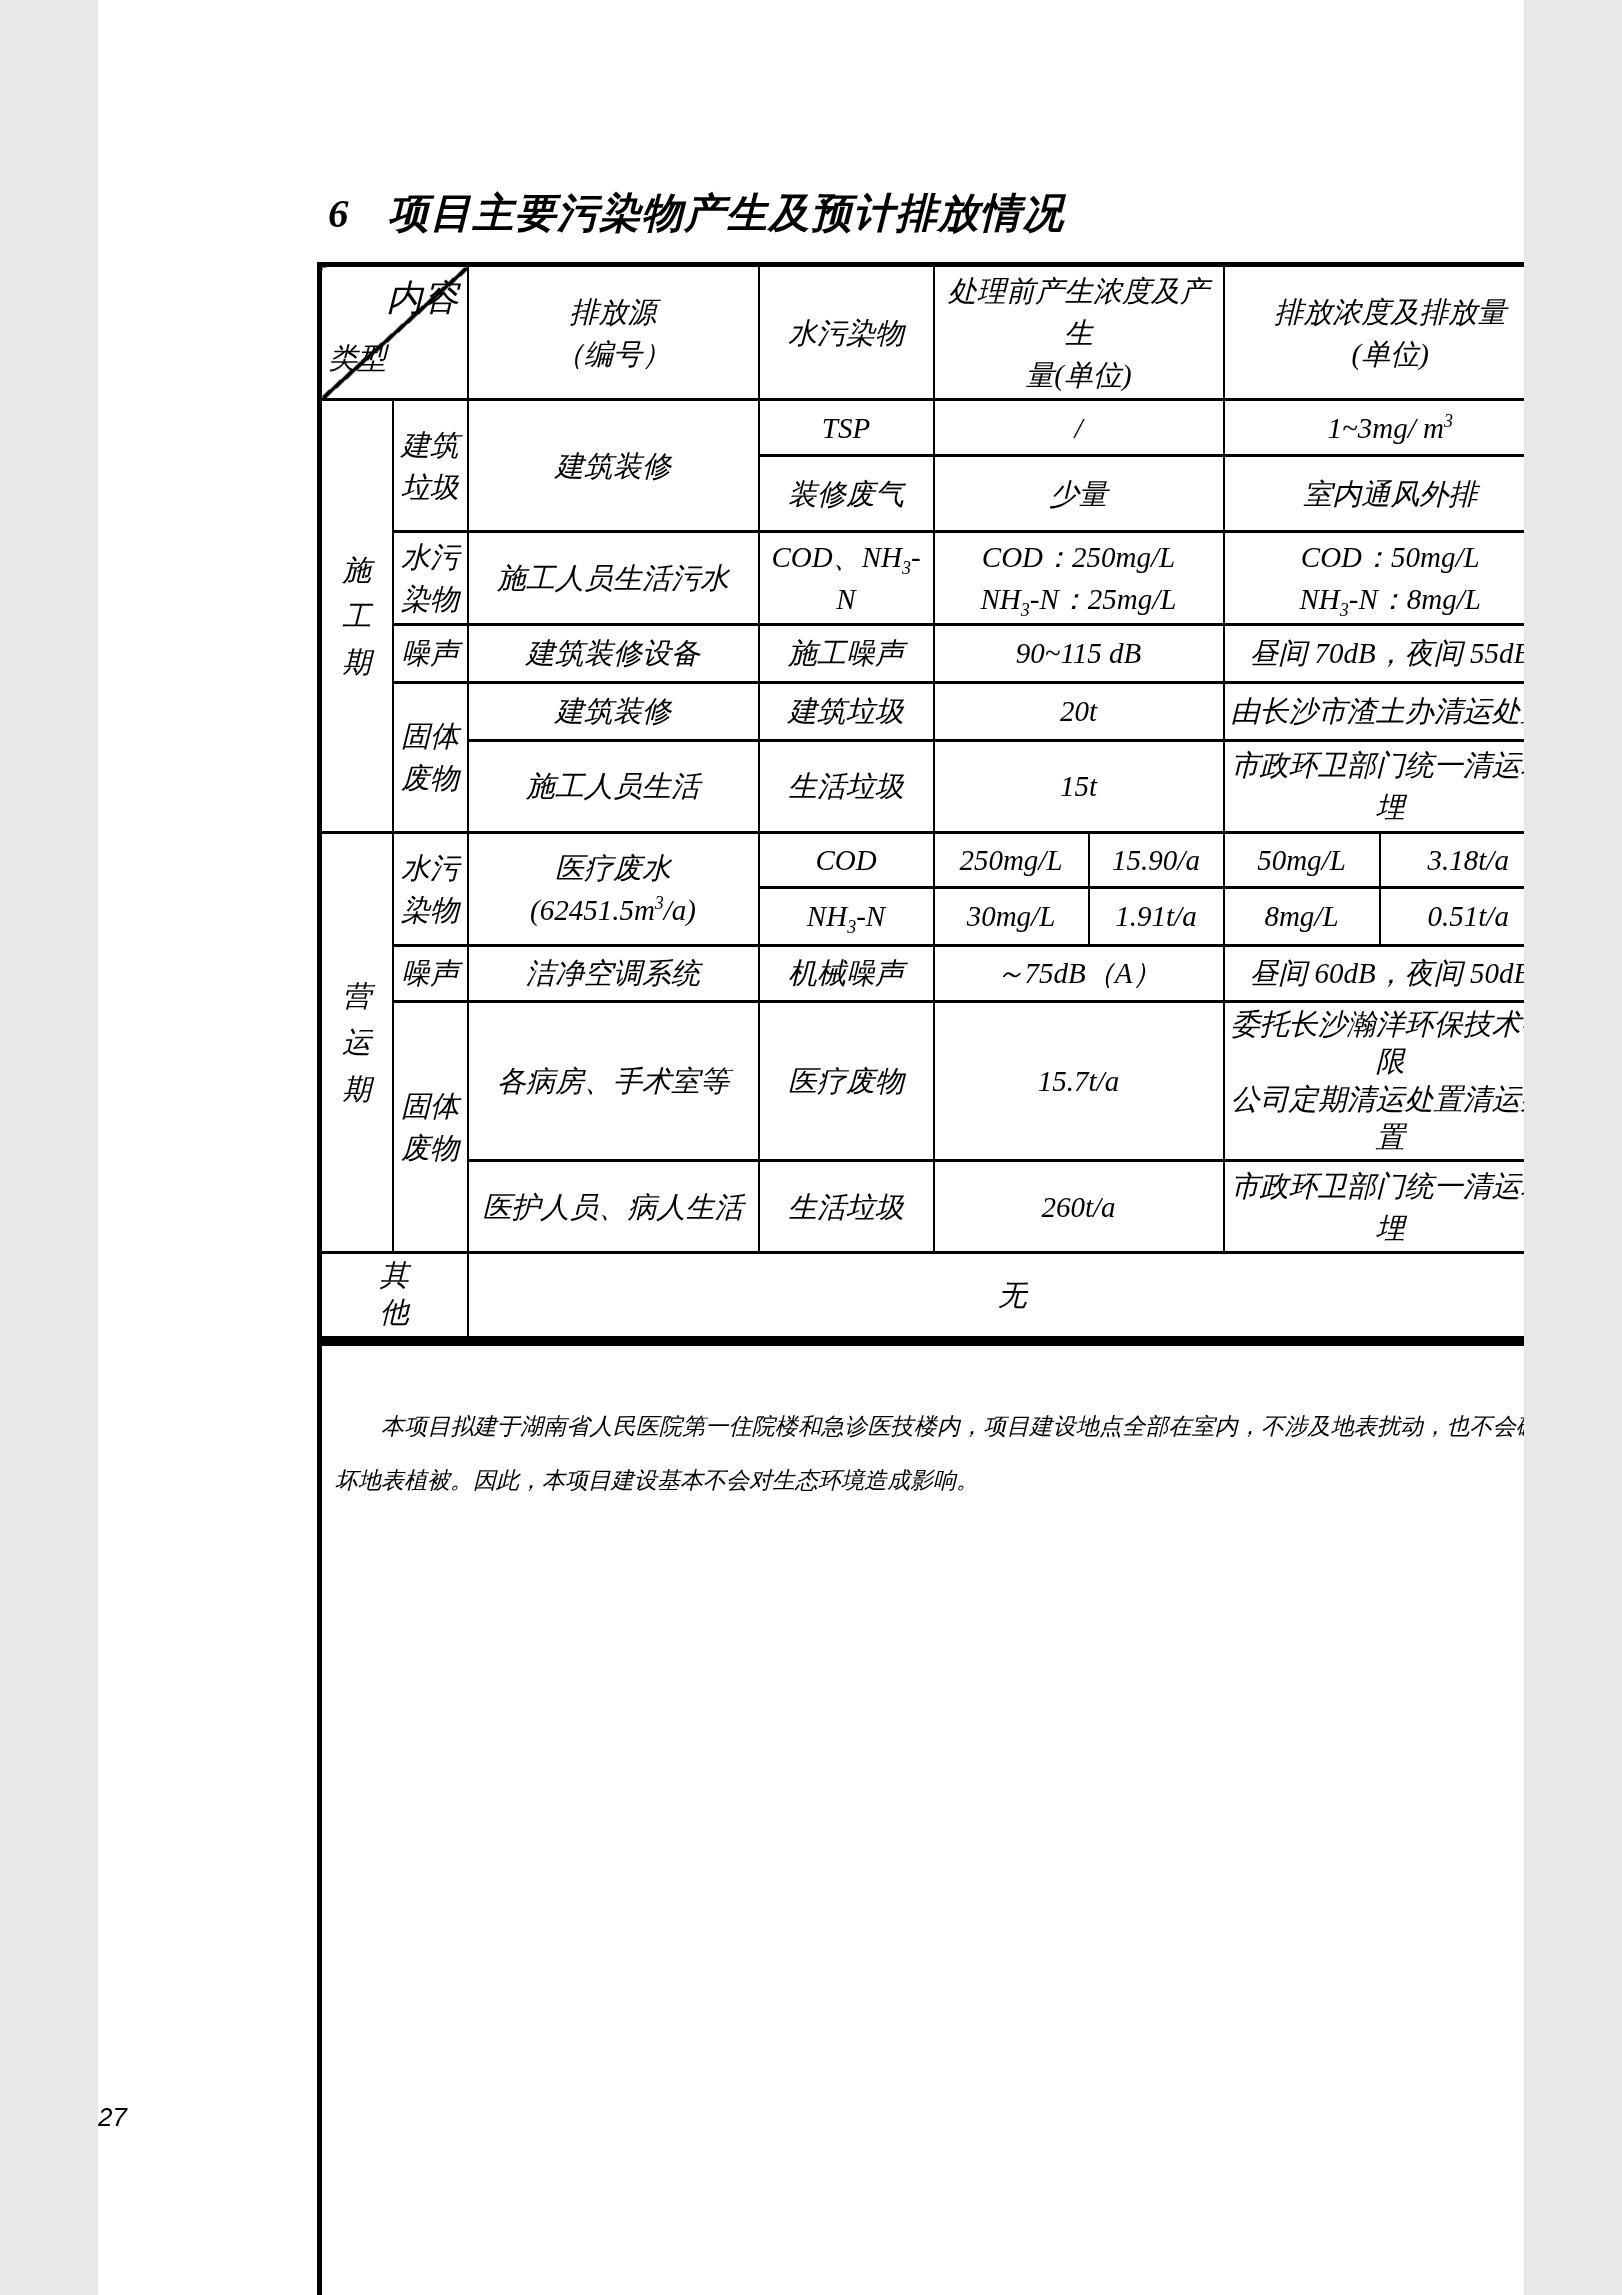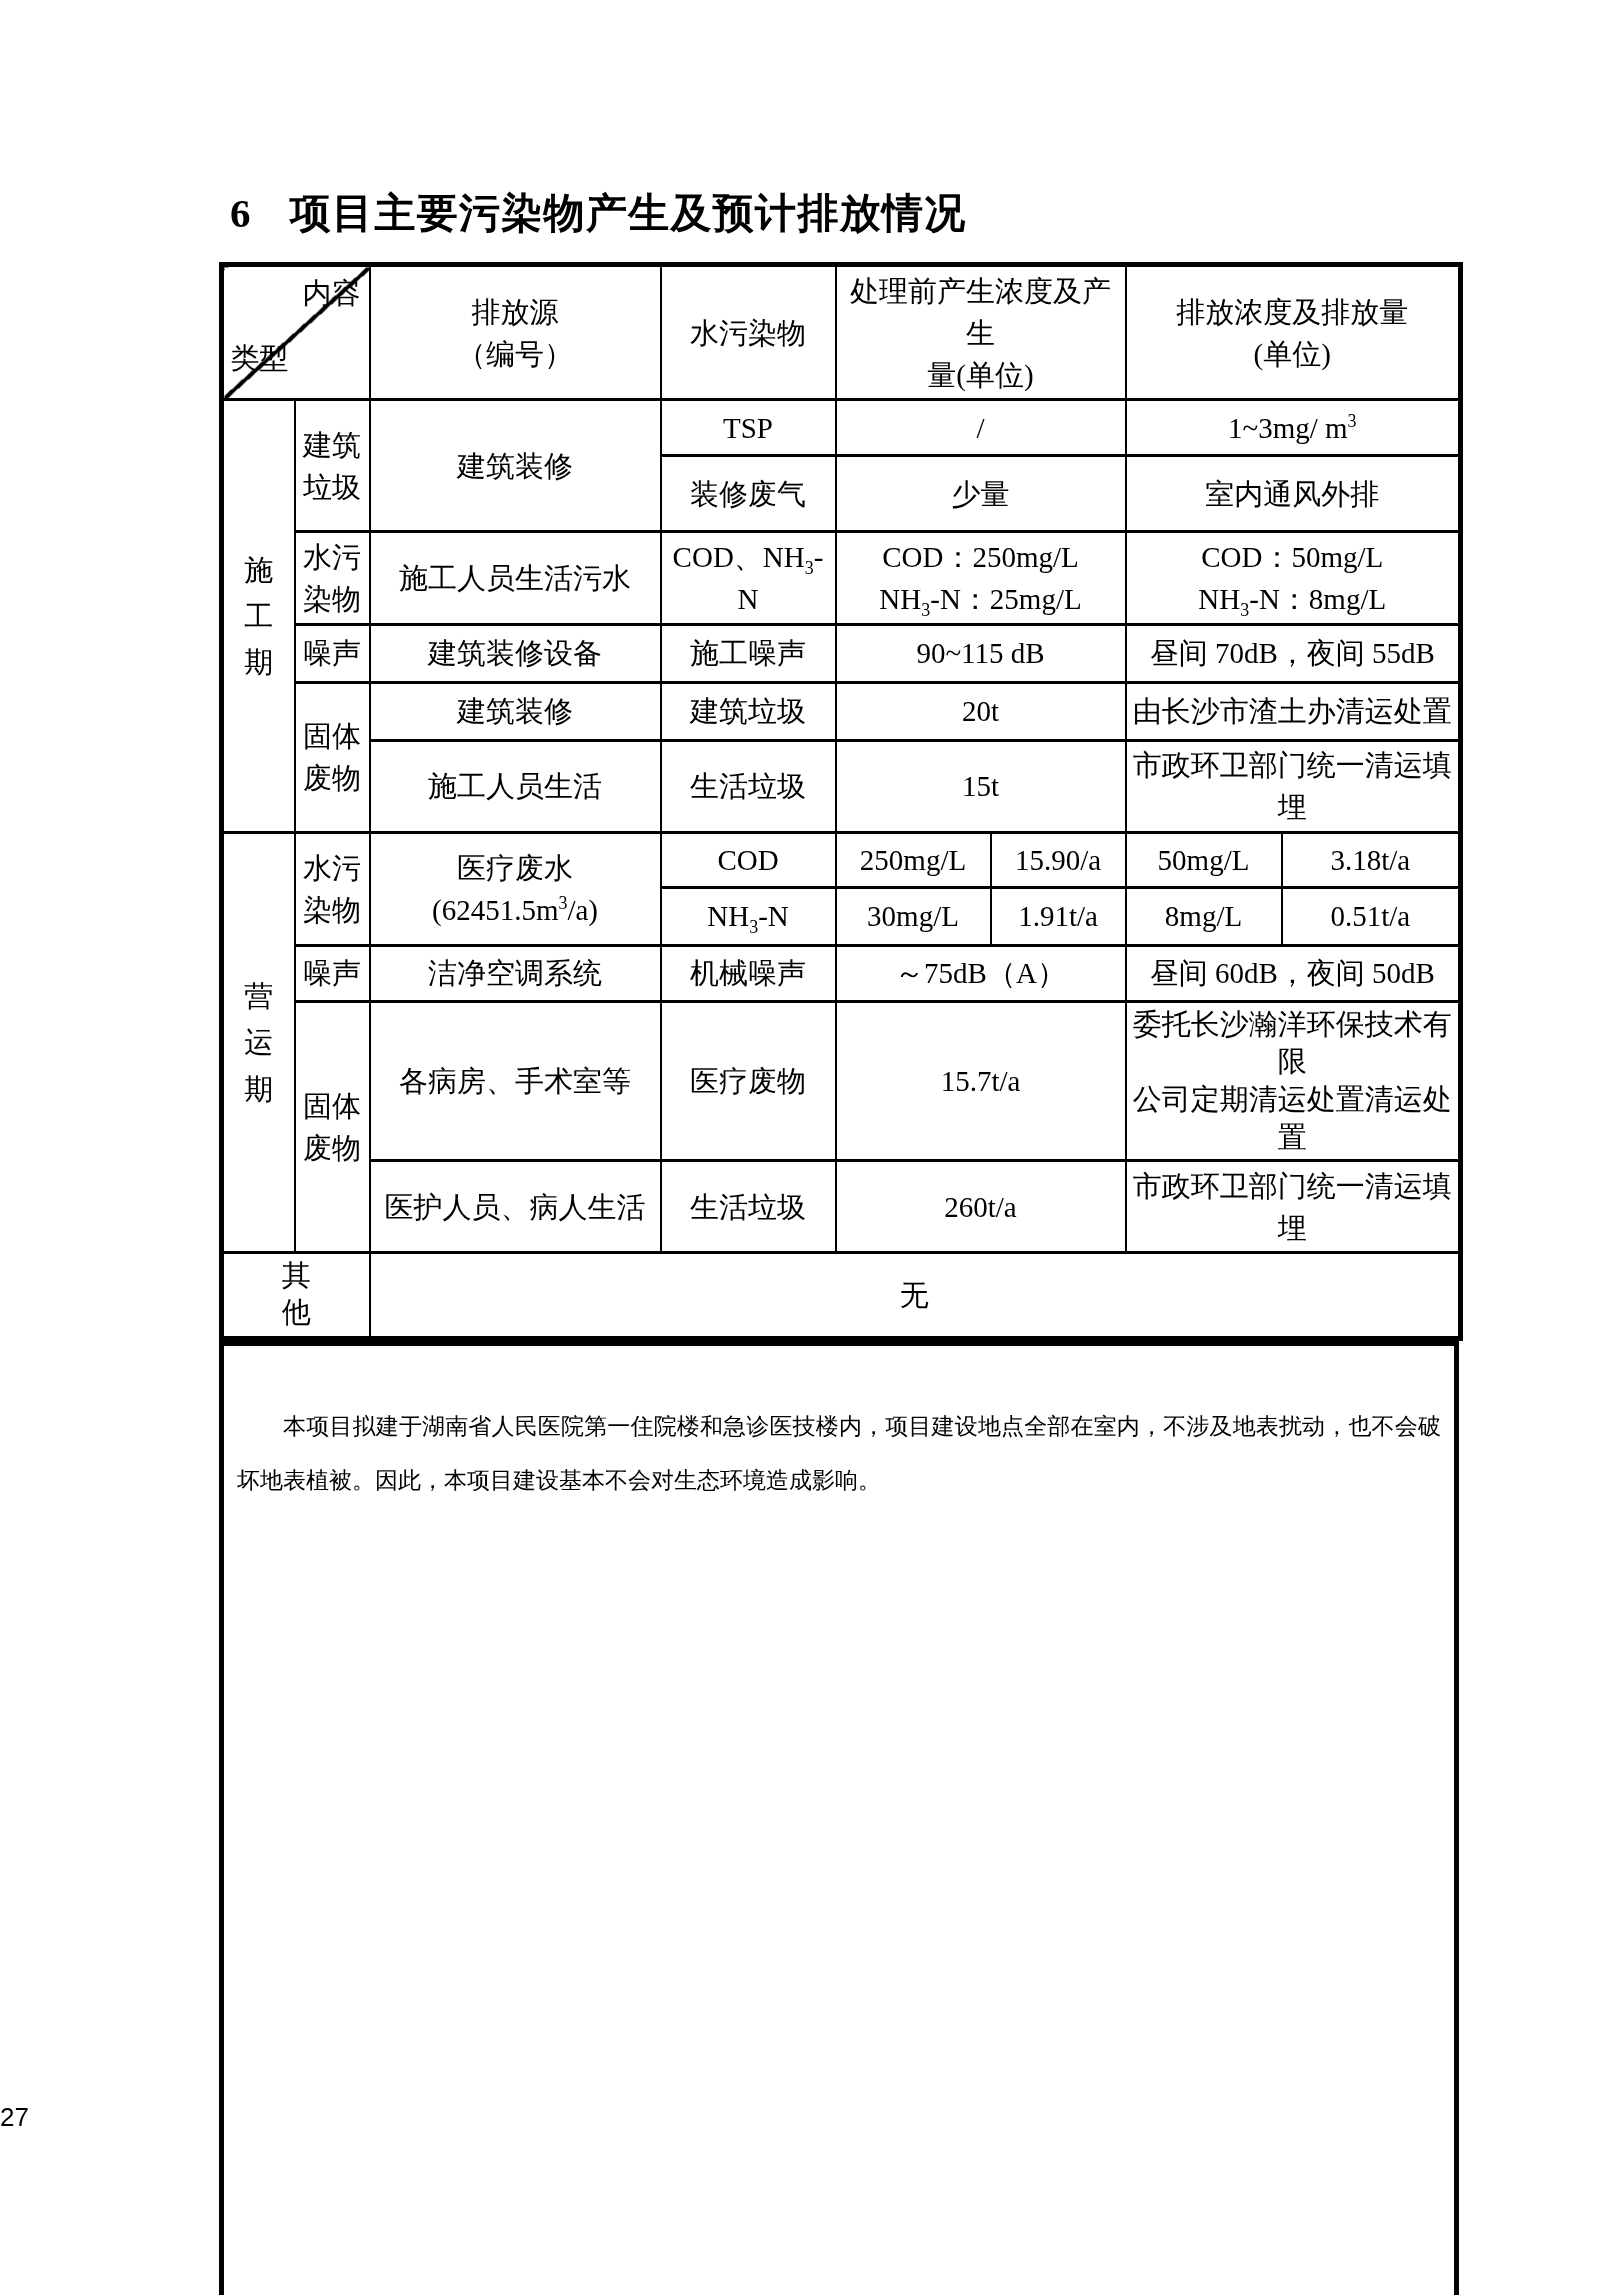--- a/index.html
+++ b/index.html
@@ -1,24 +1,25 @@
 <!DOCTYPE html>
 <html style="font-size:10.5px"><head>
 <meta charset="utf-8">
 <style>
   html, body { margin: 0; padding: 0; background: #e8e8e8; }
   .page {
     position: relative;
-    width: 1622px;
+    width: 1426px;
     height: 2295px;
     margin: 0 auto;
     background: #ffffff;
     color: #000;
     font-family: "Liberation Serif", "DejaVu Serif", serif;
     overflow: hidden;
+    font-style: italic;
   }
 
   
   .doc-title {
     padding-top: 191px;
     margin-left: 230px;
     font-family: "Liberation Sans", "DejaVu Sans", sans-serif;
     font-weight: bold;
     font-size: 41px;
     line-height: 1.1;
@@ -49,21 +50,21 @@
 
   
   td.corner {
     position: relative;
     padding: 0;
     background-image: linear-gradient(to bottom right,
       transparent 0, transparent calc(50% - 2px),
       #000 calc(50% - 2px), #000 calc(50% + 2px),
       transparent calc(50% + 2px), transparent 100%);
   }
-  .corner-top    { position: absolute; top: 5.2px;    right: 7.9px; font-size: 29px; }
+  .corner-top    { position: absolute; top: 5.2px;    right: 7.9px; font-size: 36px; }
   .corner-bottom { position: absolute; bottom: 19px; left: 6.5px;  font-size: 29px; }
 
   
   .stack      { display: inline-block; width: 1.05em; line-height: 1.6;  }
   .stack-tight{ display: inline-block; width: 1.05em; line-height: 1.3;  }
 
   sup, sub { font-size: 0.62em; line-height: 0; }
 
   
   .eco-box {

